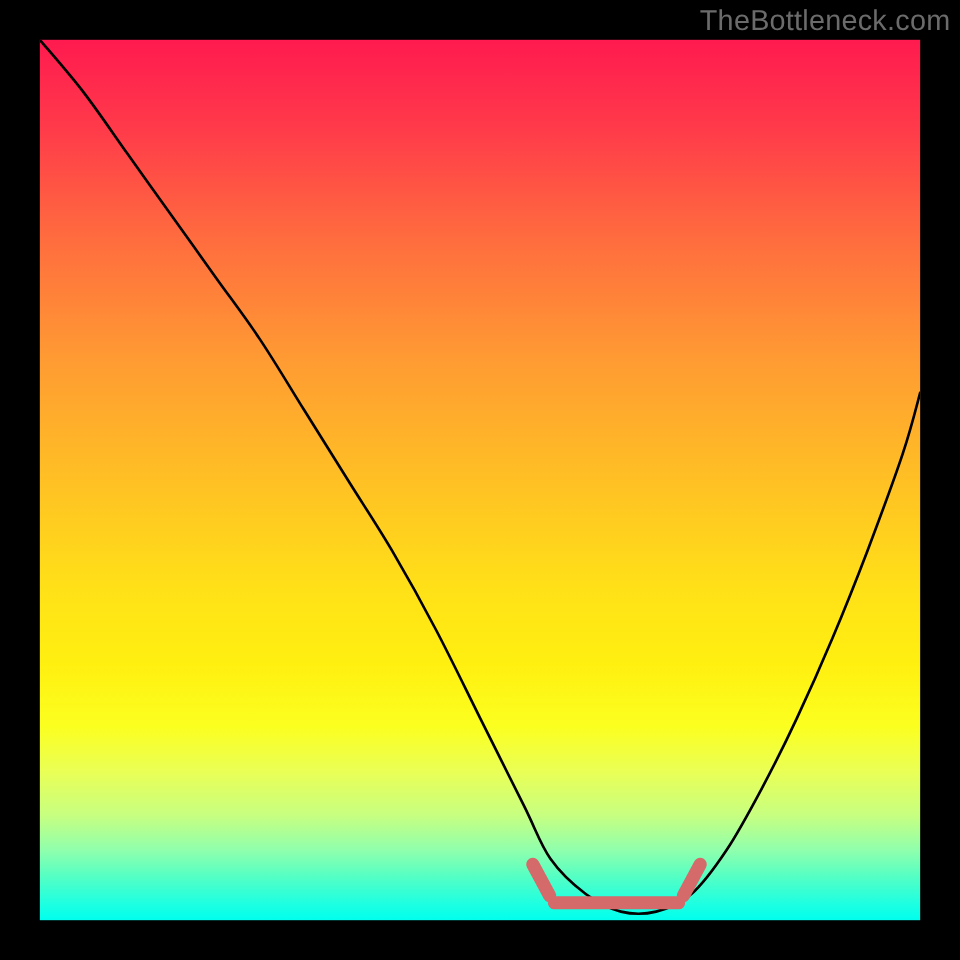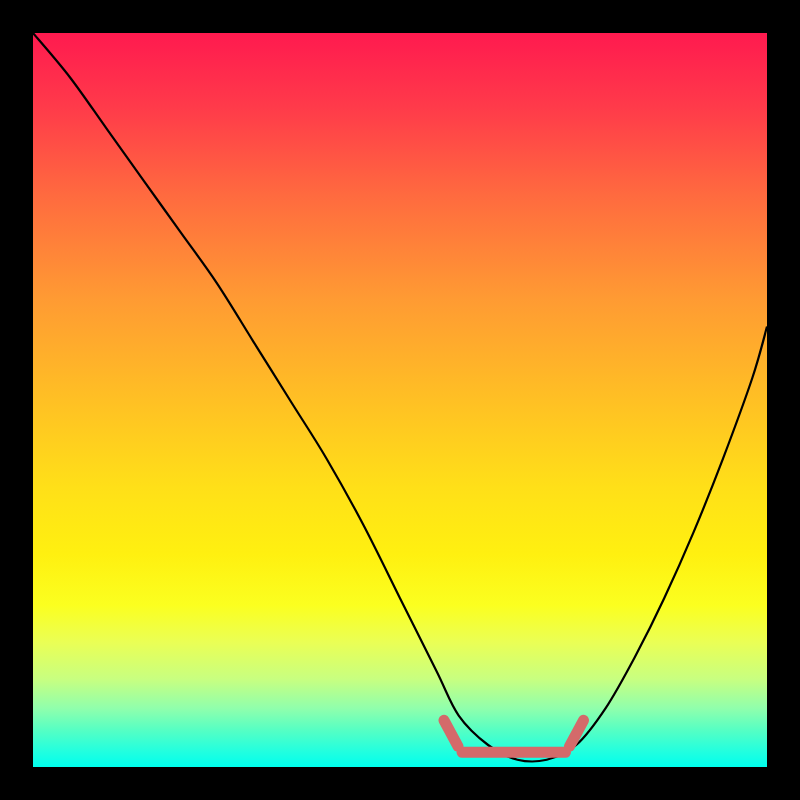--- a/index.html
+++ b/index.html
@@ -71,20 +71,21 @@
     stroke: #d46a6a;
     stroke-width: 11;
     stroke-linecap: round;
   }
 </style>
 </head>
 <body>
 
 <div class="frame">
 
+  <div class="attribution">TheBottleneck.com</div>
 
   <div class="plot-area">
     <div class="gradient"></div>
 
     <svg class="curves" viewBox="0 0 734 734" preserveAspectRatio="none">
       <path id="main-curve" class="curve-main" d="M 0.0 0.0 C 6.1 7.3, 24.5 28.1, 36.7 44.0 C 48.9 59.9, 61.2 78.3, 73.4 95.4 C 85.6 112.5, 97.9 129.7, 110.1 146.8 C 122.3 163.9, 134.6 181.1, 146.8 198.2 C 159.0 215.3, 171.3 231.2, 183.5 249.6 C 195.7 267.9, 208.0 288.7, 220.2 308.3 C 232.4 327.9, 244.7 347.4, 256.9 367.0 C 269.1 386.6, 281.4 404.9, 293.6 425.7 C 305.8 446.5, 318.1 468.5, 330.3 491.8 C 342.5 515.0, 354.8 540.7, 367.0 565.2 C 379.2 589.6, 393.9 619.0, 403.7 638.6 C 413.5 658.2, 417.2 670.4, 425.7 682.6 C 434.3 694.9, 445.3 704.6, 455.1 712.0 C 464.9 719.3, 474.7 724.2, 484.4 726.7 C 494.2 729.1, 504.0 729.1, 513.8 726.7 C 523.6 724.2, 533.4 720.5, 543.2 712.0 C 552.9 703.4, 562.7 690.0, 572.5 675.3 C 582.3 660.6, 592.1 642.3, 601.9 623.9 C 611.7 605.5, 621.5 586.0, 631.2 565.2 C 641.0 544.4, 650.8 522.4, 660.6 499.1 C 670.4 475.9, 680.2 451.4, 690.0 425.7 C 699.7 400.0, 712.0 367.0, 719.3 345.0 C 726.7 323.0, 731.6 302.2, 734.0 293.6"></path>
       <path id="bottom-marker" class="bottom-mark" d="M 429.0 719.3 L 532.5 719.3 M 411.0 687.3 L 425.0 713.3 M 536.5 713.3 L 550.5 687.3"></path>
     </svg>
   </div>
 

